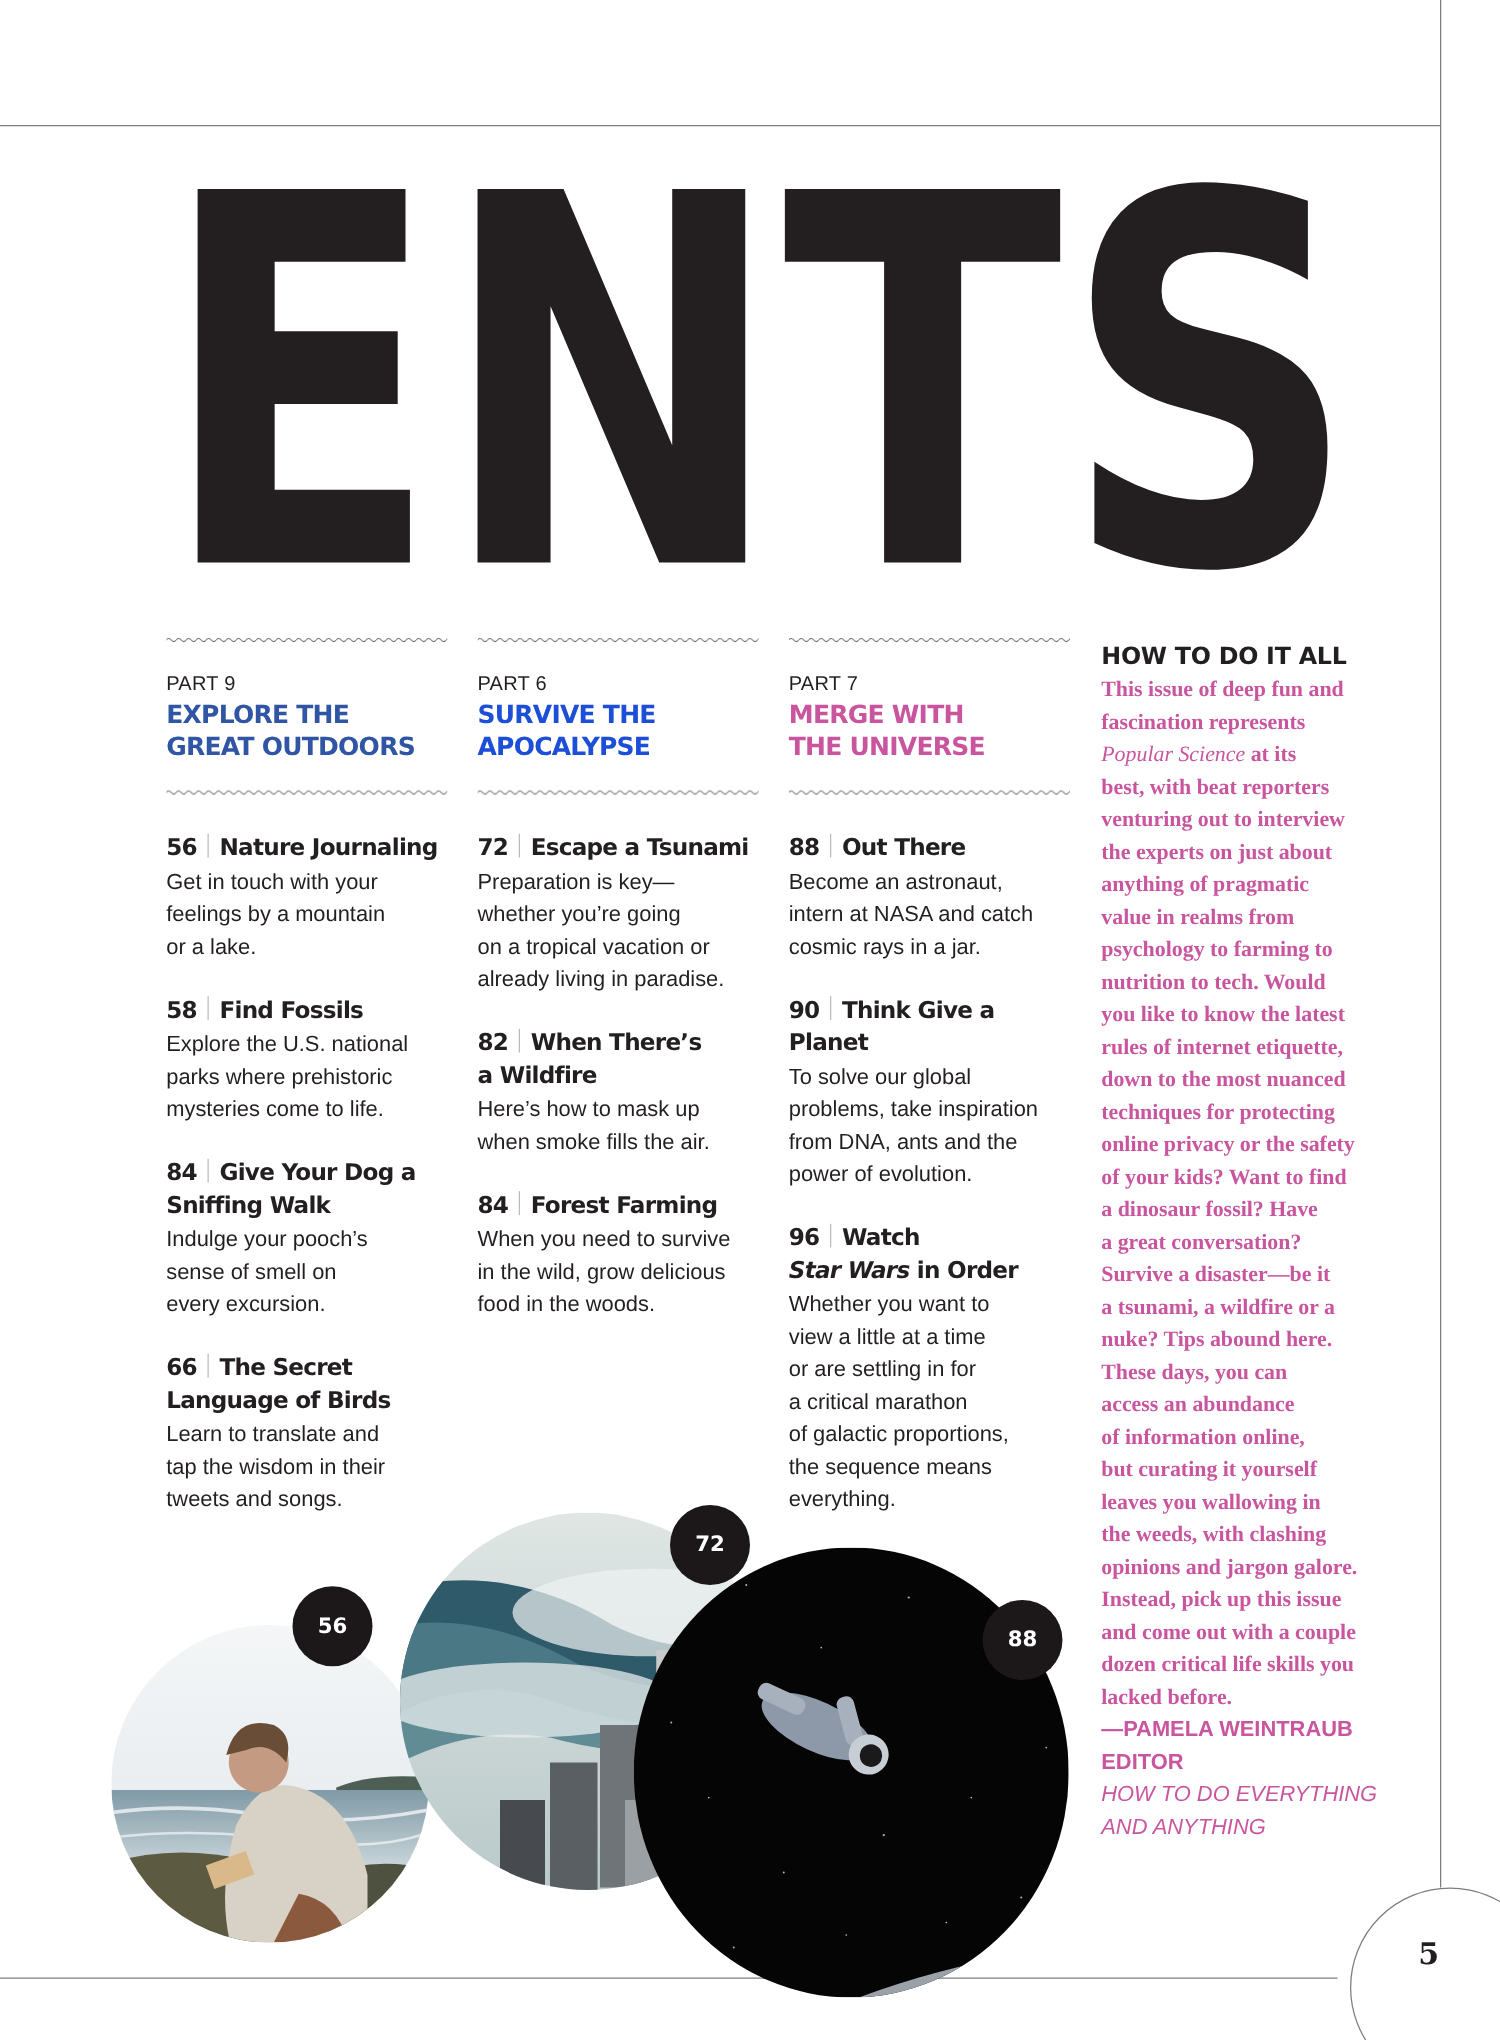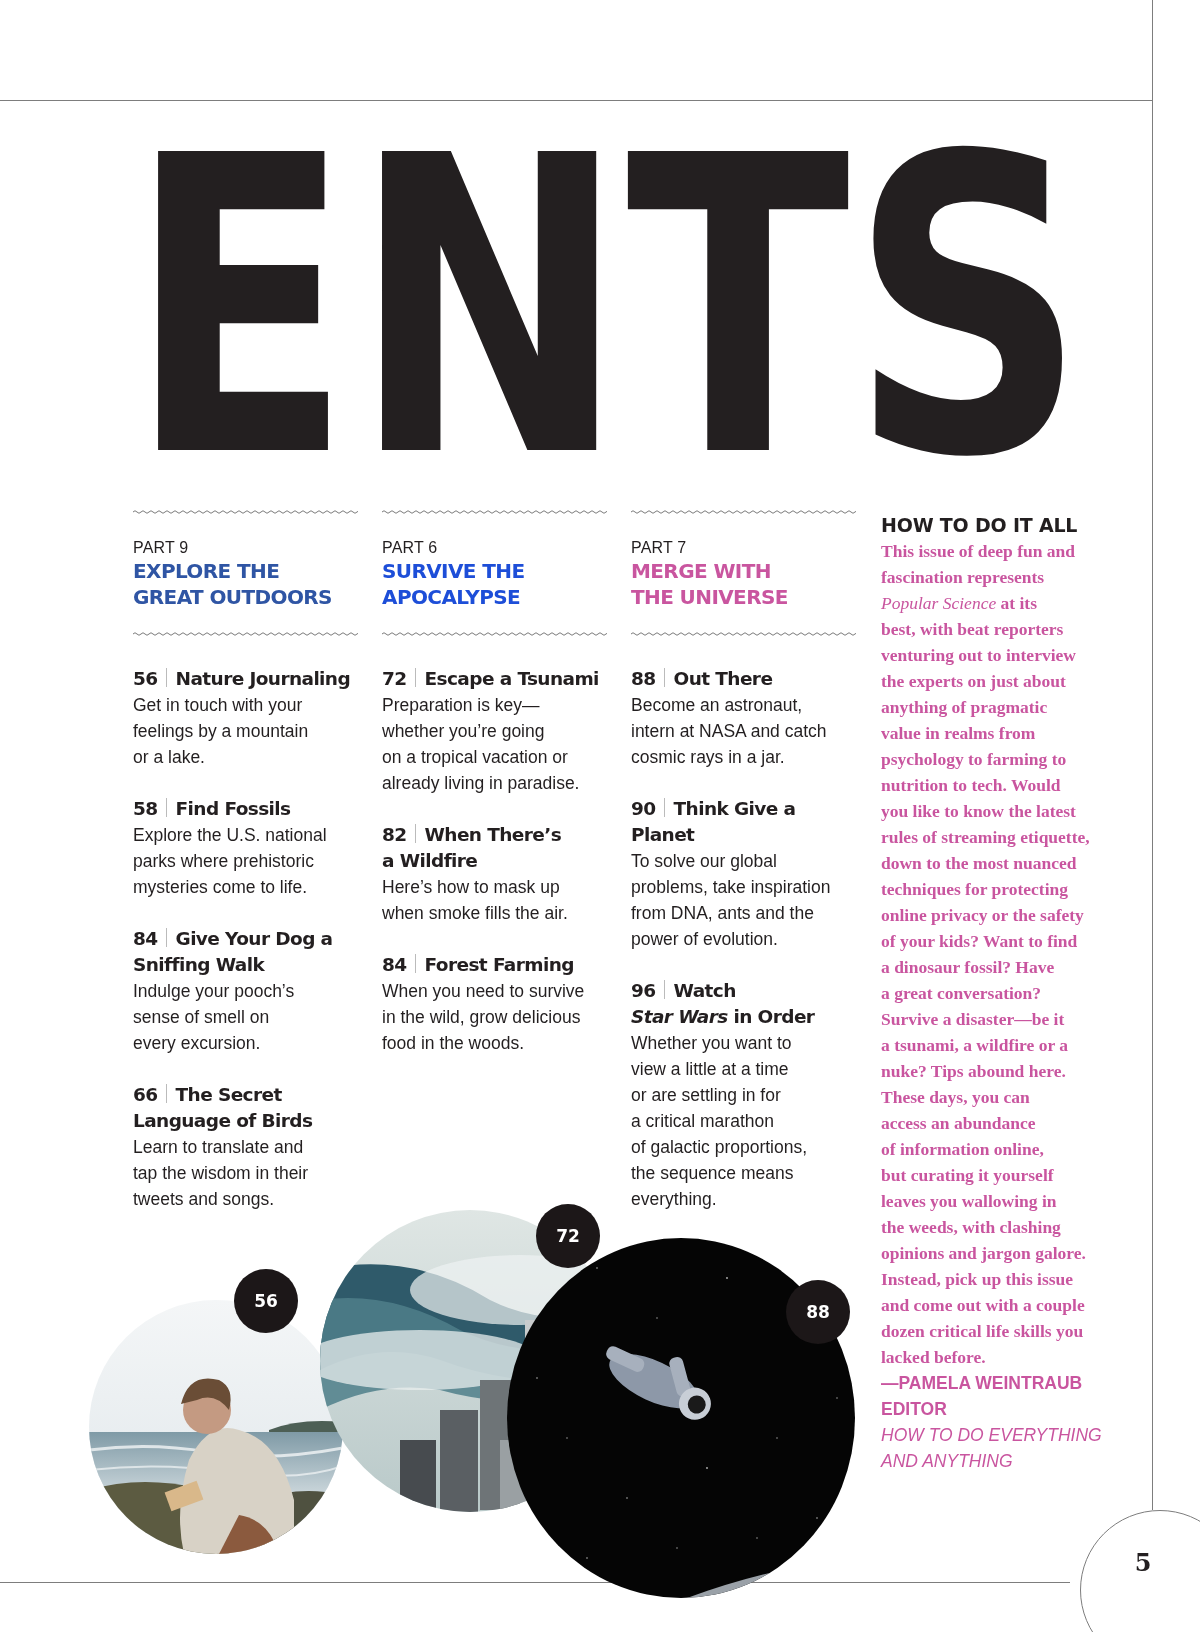--- a/index.html
+++ b/index.html
@@ -226,21 +226,21 @@
     <div>fascination represents</div>
     <div><span class="ital">Popular Science</span><span> at its</span></div>
     <div>best, with beat reporters</div>
     <div>venturing out to interview</div>
     <div>the experts on just about</div>
     <div>anything of pragmatic</div>
     <div>value in realms from</div>
     <div>psychology to farming to</div>
     <div>nutrition to tech. Would</div>
     <div>you like to know the latest</div>
-    <div>rules of streaming etiquette,</div>
+    <div>rules of internet etiquette,</div>
     <div>down to the most nuanced</div>
     <div>techniques for protecting</div>
     <div>online privacy or the safety</div>
     <div>of your kids? Want to find</div>
     <div>a dinosaur fossil? Have</div>
     <div>a great conversation?</div>
     <div>Survive a disaster—be it</div>
     <div>a tsunami, a wildfire or a</div>
     <div>nuke? Tips abound here.</div>
     <div>These days, you can</div>

